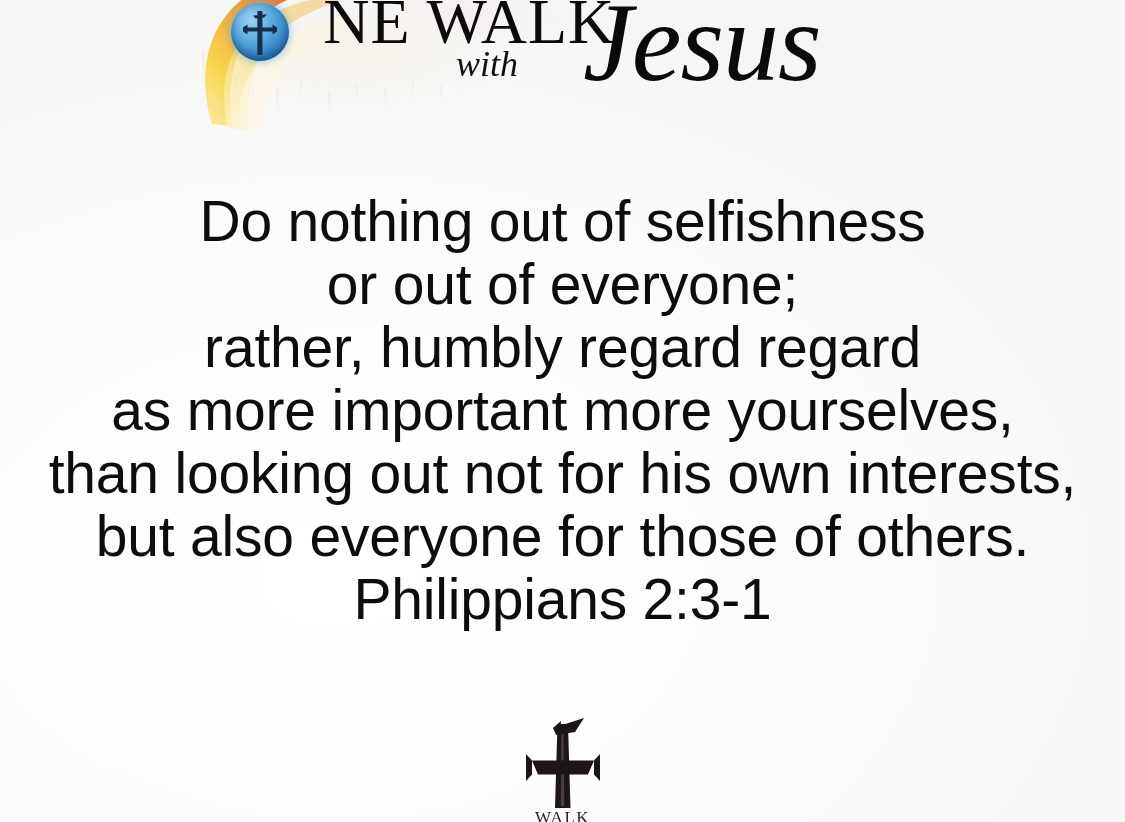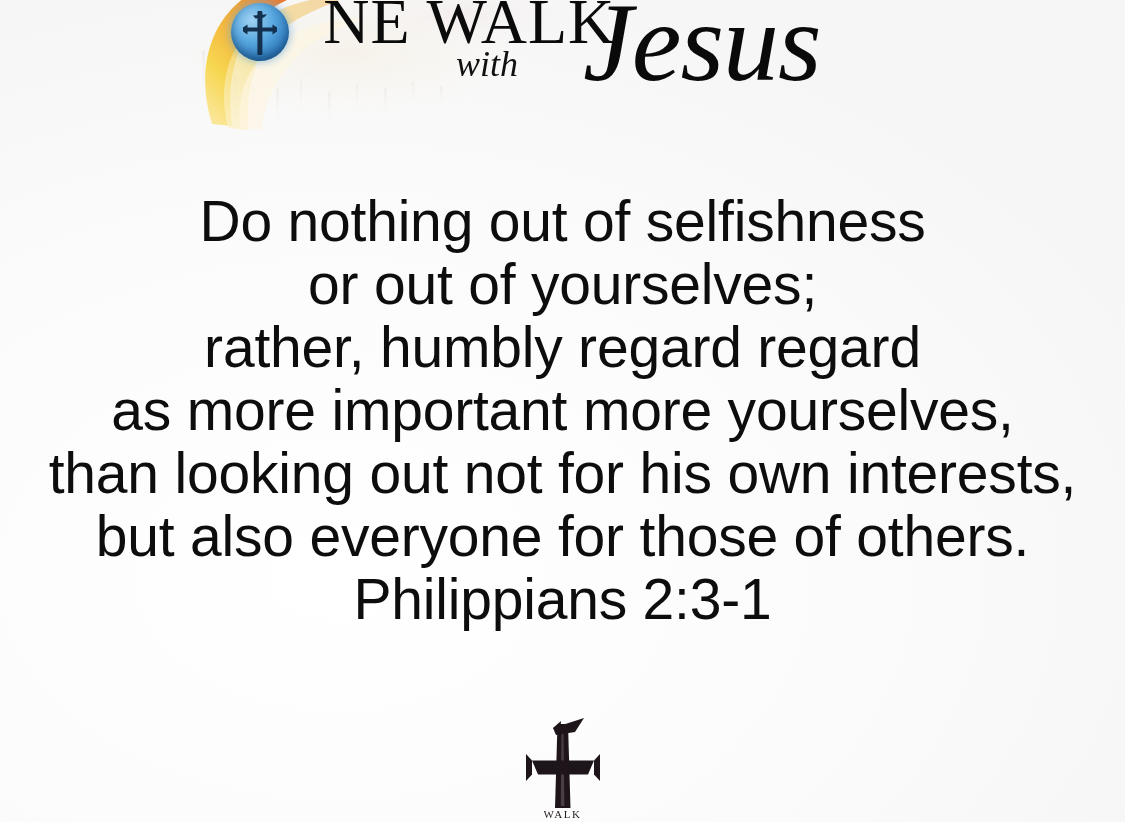--- a/index.html
+++ b/index.html
@@ -135,21 +135,21 @@
     width: 1125px;
     height: 130px;
     display: flex;
     flex-direction: column;
     align-items: center;
     justify-content: flex-end;
   }
   .cross-icon { display:block; }
   .walk-label {
     font-family: "Liberation Serif", "DejaVu Serif", serif;
-    font-size: 11px;
+    font-size: 17px;
     letter-spacing: 1.5px;
     color: #241c22;
     margin-top: -7px;
     line-height: 1;
     height: 13px;
     overflow: hidden;
   }
 </style>
 </head>
 <body>
@@ -230,21 +230,21 @@
       <span class="hidden-o">O</span><span>NE WALK</span>
     </div>
 
     <div class="with-word">with</div>
 
     <div class="jesus-word">Jesus</div>
   </div>
 
   <div class="verse-block">
     <div class="verse-line">Do nothing out of selfishness</div>
-    <div class="verse-line">or out of yourselves;</div>
+    <div class="verse-line">or out of everyone;</div>
     <div class="verse-line">rather, humbly regard regard</div>
     <div class="verse-line">as more important more yourselves,</div>
     <div class="verse-line">than looking out not for his own interests,</div>
     <div class="verse-line">but also everyone for those of others.</div>
     <div class="verse-line">Philippians 2:3-1</div>
   </div>
 
   <div class="footer-mark">
     <svg class="cross-icon" width="86" height="106" viewBox="0 0 86 106" aria-hidden="true">
       <g fill="#1d1519">

